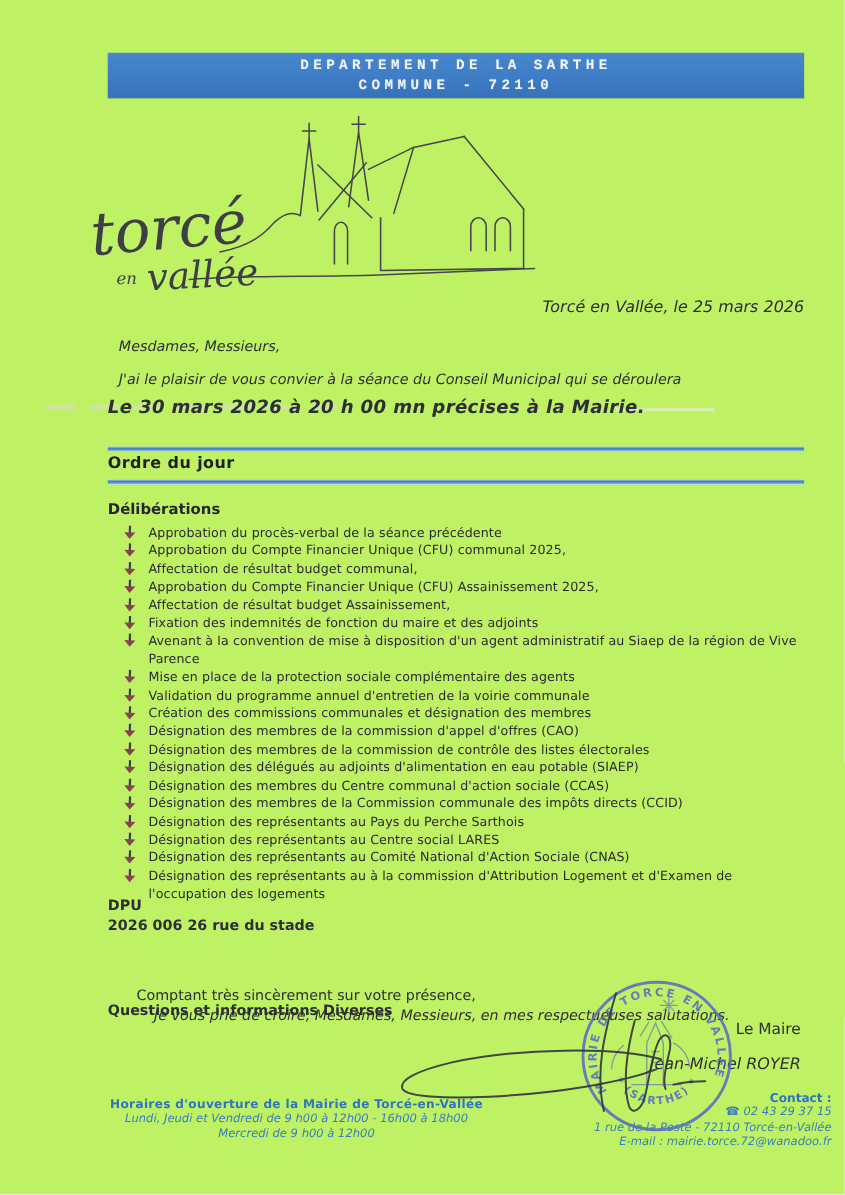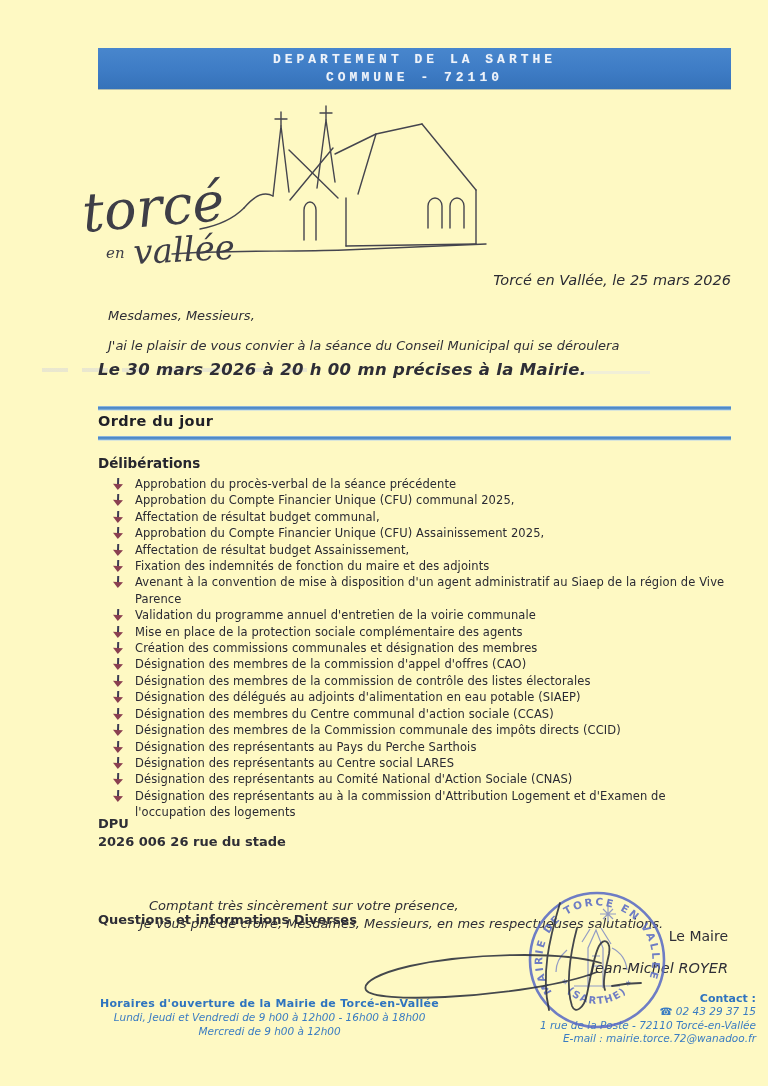--- a/index.html
+++ b/index.html
@@ -1,18 +1,18 @@
 <!DOCTYPE html>
 <html><head>
 <meta charset="utf-8">
 <style>
   html,body{margin:0;padding:0;background:#ffffff;}
   .page{
     position:relative;width:768px;height:1086px;margin:0 auto;
-    background:#fef9c3;overflow:hidden;
+    background:#bef264;overflow:hidden;
     font-family:"DejaVu Sans","Liberation Sans",sans-serif;
     color:#2e2e36;
   }
   
   .banner{
     position:absolute;left:98px;top:48px;width:633px;height:41px;
     background:linear-gradient(180deg,#4886cd 0%,#3e7cc5 55%,#3572b9 100%);
     display:flex;flex-direction:column;align-items:center;justify-content:center;
     box-shadow:0 1px 0 rgba(40,80,140,.35);
   }
@@ -43,21 +43,21 @@
   .agenda li{display:flex;align-items:flex-start;margin:0;padding:0;}
   .agenda .txt{font-size:11.5px;line-height:16.4px;letter-spacing:.1px;color:#2a2a33;width:600px;}
   .blt{position:relative;flex:0 0 12px;height:13px;margin:2px 11px 0 0;transform:rotate(2deg);}
   .blt::before{content:"";position:absolute;left:5px;top:0;width:2px;height:7px;background:#3c3c55;}
   .blt::after{content:"";position:absolute;left:1px;top:6px;width:0;height:0;
     border-left:5px solid transparent;border-right:5px solid transparent;border-top:6px solid #8a4050;}
   
   .dpu{top:816px;font-weight:bold;font-size:13px;}
   .dpuref{top:834px;font-weight:bold;font-size:13px;}
   .questions{top:912px;font-weight:bold;font-size:13px;}
-  .closing1{position:absolute;left:149px;top:898px;font-style:italic;font-size:13px;}
+  .closing1{position:absolute;left:124px;top:898px;font-size:13px;}
   .closing2{position:absolute;left:140px;top:916px;font-style:italic;font-size:13px;}
   .role{position:absolute;right:40px;top:928px;font-size:14px;}
   .signame{position:absolute;right:40px;top:960px;font-style:italic;font-size:14.5px;}
   
   .hours{position:absolute;left:100px;top:997px;color:#2f74bf;z-index:1;}
   .hours .t{font-weight:bold;font-size:11px;letter-spacing:.3px;}
   .hours .l{font-style:italic;font-size:10.5px;line-height:14px;color:#3a7cc2;text-align:center;}
   .contact{position:absolute;right:12px;top:992px;text-align:right;color:#2f74bf;z-index:1;}
   .contact .t{font-weight:bold;font-size:11px;text-align:right;}
   .contact .l{font-style:italic;font-size:10.5px;line-height:13.5px;color:#3a7cc2;}
@@ -146,25 +146,25 @@
     <li>
         <span class="blt"></span>
         <span class="txt">Fixation des indemnités de fonction du maire et des adjoints</span>
       </li>
     <li>
         <span class="blt"></span>
         <span class="txt">Avenant à la convention de mise à disposition d'un agent administratif au Siaep de la région de Vive Parence</span>
       </li>
     <li>
         <span class="blt"></span>
+        <span class="txt">Mise en place de la protection sociale complémentaire des agents</span>
+      </li>
+    <li>
+        <span class="blt"></span>
         <span class="txt">Validation du programme annuel d'entretien de la voirie communale</span>
-      </li>
-    <li>
-        <span class="blt"></span>
-        <span class="txt">Mise en place de la protection sociale complémentaire des agents</span>
       </li>
     <li>
         <span class="blt"></span>
         <span class="txt">Création des commissions communales et désignation des membres</span>
       </li>
     <li>
         <span class="blt"></span>
         <span class="txt">Désignation des membres de la commission d'appel d'offres (CAO)</span>
       </li>
     <li>

